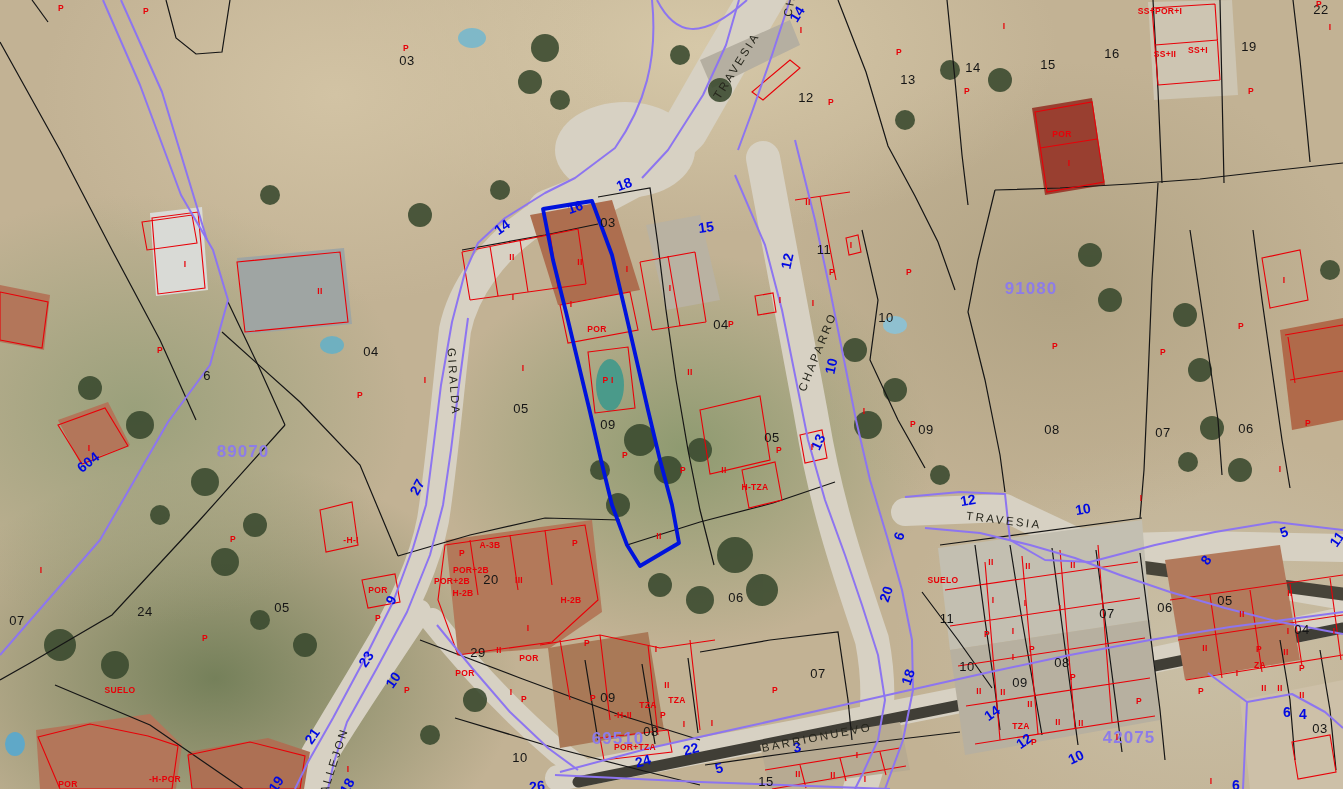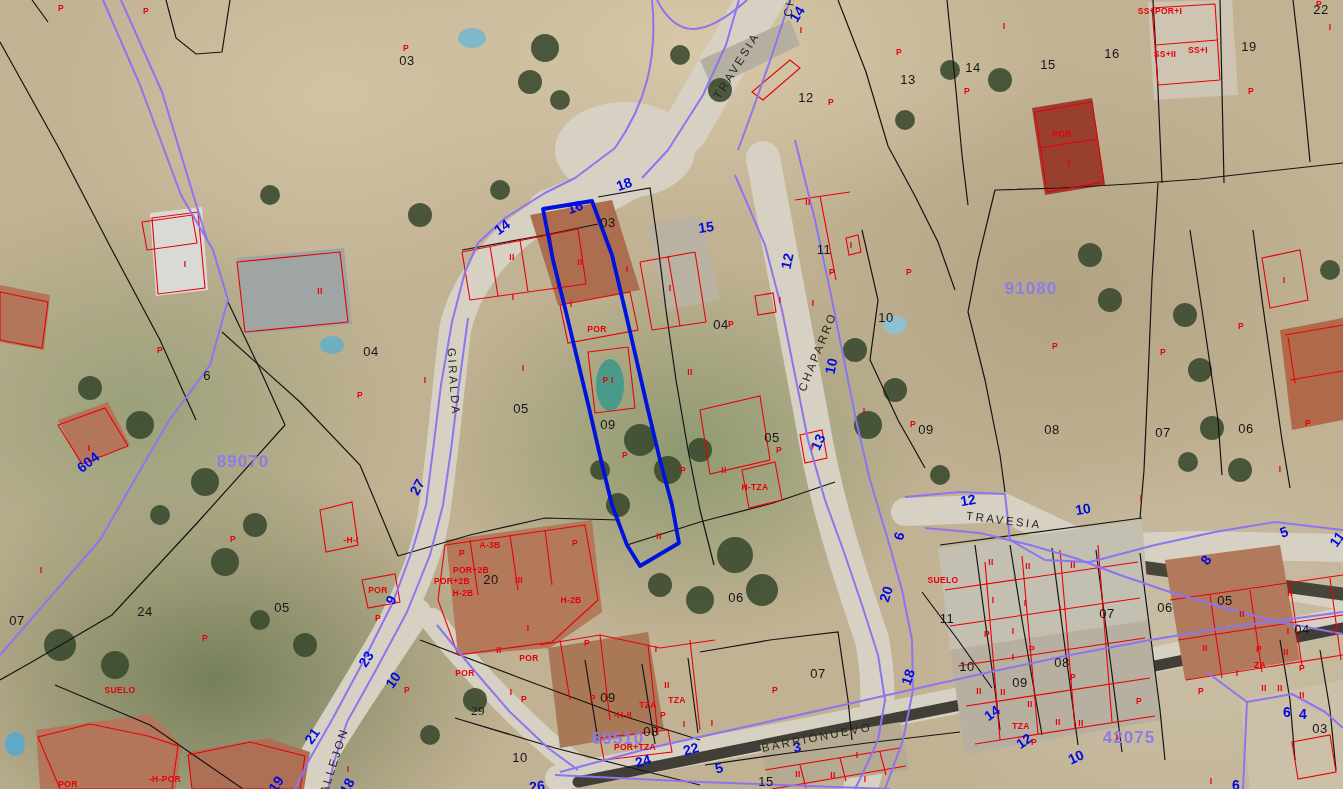--- a/index.html
+++ b/index.html
@@ -234,21 +234,21 @@
       <span class="lbl pnum" style="left: 772px; top: 437px; transform: translate(-50%, -50%);">05</span>
       <span class="lbl pnum" style="left: 926px; top: 429px; transform: translate(-50%, -50%);">09</span>
       <span class="lbl pnum" style="left: 1052px; top: 429px; transform: translate(-50%, -50%);">08</span>
       <span class="lbl pnum" style="left: 1163px; top: 432px; transform: translate(-50%, -50%);">07</span>
       <span class="lbl pnum" style="left: 1246px; top: 428px; transform: translate(-50%, -50%);">06</span>
       <span class="lbl pnum" style="left: 17px; top: 620px; transform: translate(-50%, -50%);">07</span>
       <span class="lbl pnum" style="left: 145px; top: 611px; transform: translate(-50%, -50%);">24</span>
       <span class="lbl pnum" style="left: 282px; top: 607px; transform: translate(-50%, -50%);">05</span>
       <span class="lbl pnum" style="left: 491px; top: 579px; transform: translate(-50%, -50%);">20</span>
       <span class="lbl pnum" style="left: 736px; top: 597px; transform: translate(-50%, -50%);">06</span>
-      <span class="lbl pnum" style="left: 478px; top: 710px; transform: translate(-50%, -50%); font-family: Liberation Serif, serif;">29</span>
+      <span class="lbl pnum" style="left: 478px; top: 652px; transform: translate(-50%, -50%);">29</span>
       <span class="lbl pnum" style="left: 520px; top: 757px; transform: translate(-50%, -50%);">10</span>
       <span class="lbl pnum" style="left: 608px; top: 697px; transform: translate(-50%, -50%);">09</span>
       <span class="lbl pnum" style="left: 651px; top: 731px; transform: translate(-50%, -50%);">08</span>
       <span class="lbl pnum" style="left: 818px; top: 673px; transform: translate(-50%, -50%);">07</span>
       <span class="lbl pnum" style="left: 766px; top: 781px; transform: translate(-50%, -50%);">15</span>
       <span class="lbl pnum" style="left: 947px; top: 618px; transform: translate(-50%, -50%);">11</span>
       <span class="lbl pnum" style="left: 967px; top: 666px; transform: translate(-50%, -50%);">10</span>
       <span class="lbl pnum" style="left: 1020px; top: 682px; transform: translate(-50%, -50%);">09</span>
       <span class="lbl pnum" style="left: 1062px; top: 662px; transform: translate(-50%, -50%);">08</span>
       <span class="lbl pnum" style="left: 1107px; top: 613px; transform: translate(-50%, -50%);">07</span>
@@ -284,21 +284,21 @@
       <span class="lbl snum" style="left: 1024px; top: 741px; transform: translate(-50%, -50%) rotate(-35deg);">12</span>
       <span class="lbl snum" style="left: 1076px; top: 757px; transform: translate(-50%, -50%) rotate(-25deg);">10</span>
       <span class="lbl snum" style="left: 1287px; top: 712px; transform: translate(-50%, -50%);">6</span>
       <span class="lbl snum" style="left: 1303px; top: 714px; transform: translate(-50%, -50%);">4</span>
       <span class="lbl snum" style="left: 537px; top: 786px; transform: translate(-50%, -50%) rotate(-8deg);">26</span>
       <span class="lbl snum" style="left: 643px; top: 761px; transform: translate(-50%, -50%) rotate(-15deg);">24</span>
       <span class="lbl snum" style="left: 691px; top: 749px; transform: translate(-50%, -50%) rotate(-15deg);">22</span>
       <span class="lbl snum" style="left: 719px; top: 768px; transform: translate(-50%, -50%) rotate(-15deg);">5</span>
       <span class="lbl snum" style="left: 797px; top: 747px; transform: translate(-50%, -50%) rotate(-12deg);">3</span>
       <span class="lbl snum" style="left: 1236px; top: 785px; transform: translate(-50%, -50%);">6</span>
-      <span class="lbl bnum" style="left: 243px; top: 461px; transform: translate(-50%, -50%);">89070</span>
+      <span class="lbl bnum" style="left: 243px; top: 451px; transform: translate(-50%, -50%);">89070</span>
       <span class="lbl bnum" style="left: 1031px; top: 288px; transform: translate(-50%, -50%);">91080</span>
       <span class="lbl bnum" style="left: 618px; top: 738px; transform: translate(-50%, -50%);">69510</span>
       <span class="lbl bnum" style="left: 1129px; top: 737px; transform: translate(-50%, -50%);">42075</span>
       <span class="lbl rlab" style="left: 61px; top: 8px; transform: translate(-50%, -50%);">P</span>
       <span class="lbl rlab" style="left: 146px; top: 11px; transform: translate(-50%, -50%);">P</span>
       <span class="lbl rlab" style="left: 406px; top: 48px; transform: translate(-50%, -50%);">P</span>
       <span class="lbl rlab" style="left: 801px; top: 30px; transform: translate(-50%, -50%);">I</span>
       <span class="lbl rlab" style="left: 899px; top: 52px; transform: translate(-50%, -50%);">P</span>
       <span class="lbl rlab" style="left: 831px; top: 102px; transform: translate(-50%, -50%);">P</span>
       <span class="lbl rlab" style="left: 967px; top: 91px; transform: translate(-50%, -50%);">P</span>

